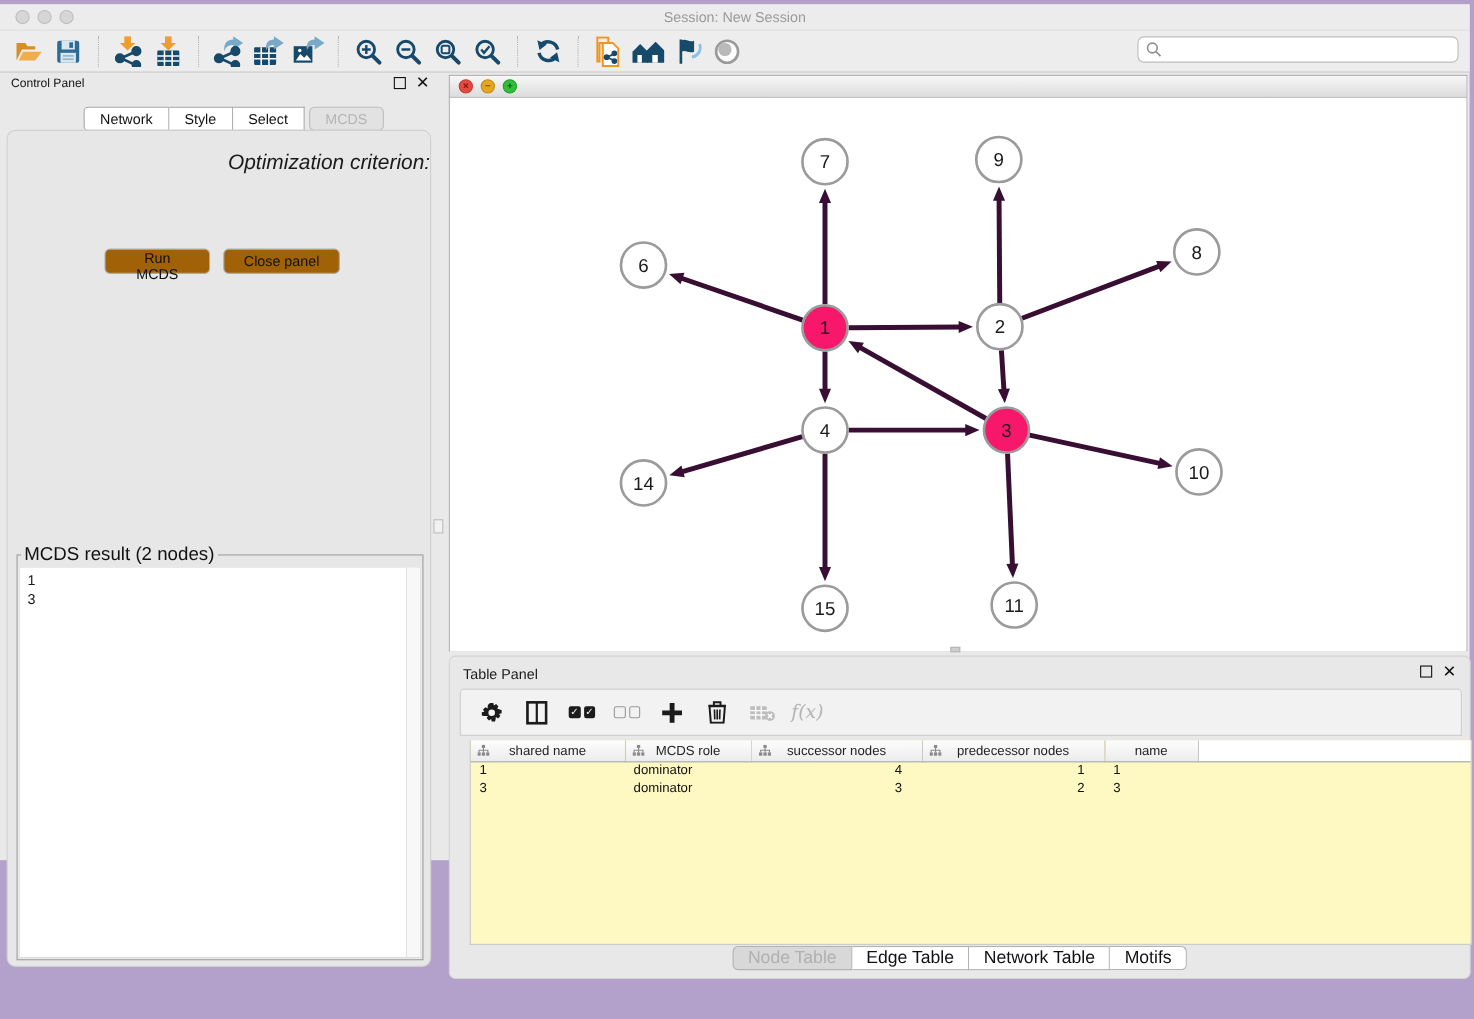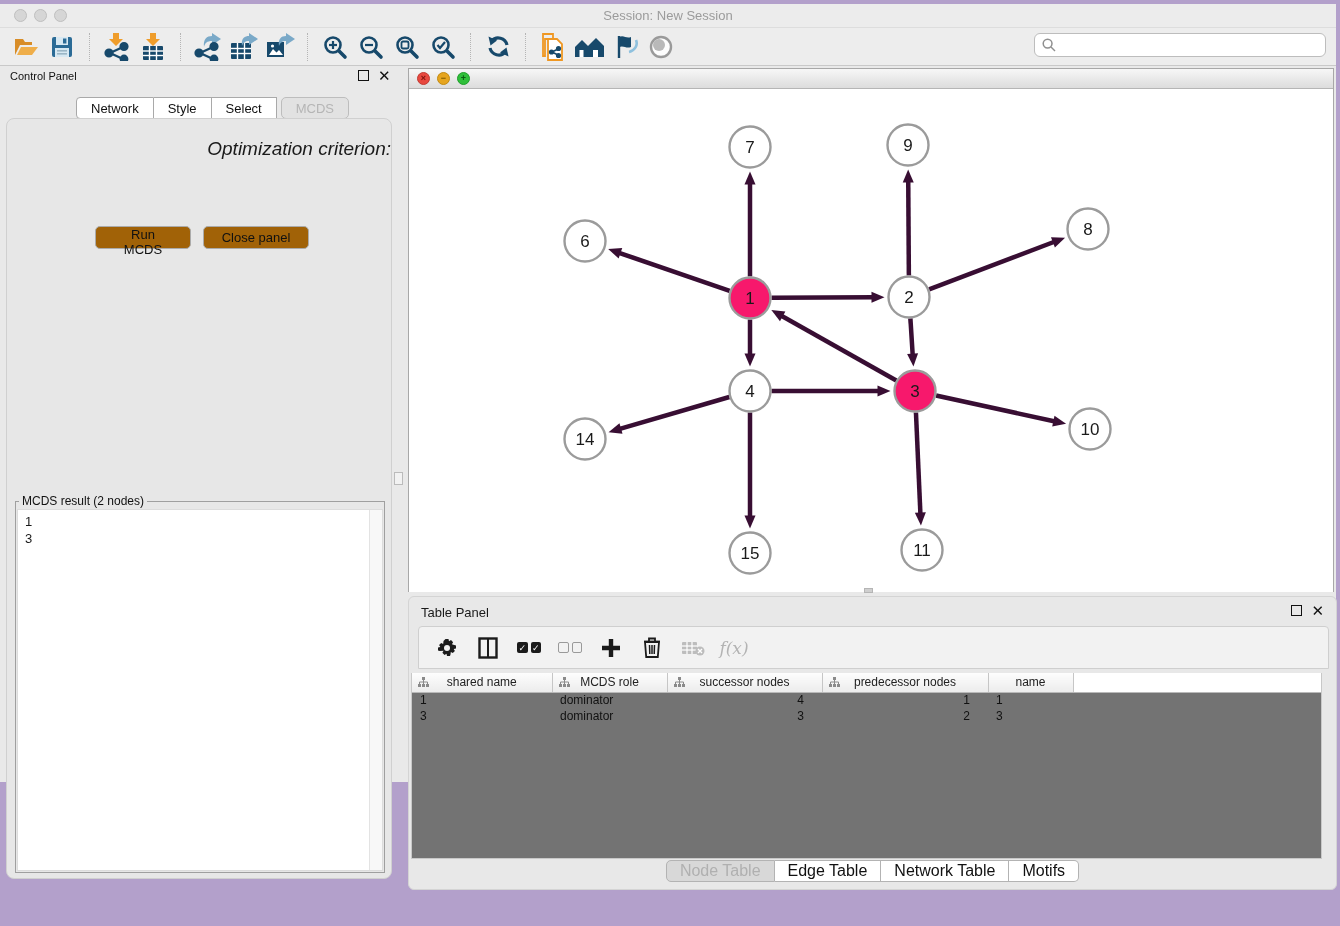--- a/index.html
+++ b/index.html
@@ -41,21 +41,21 @@
   #opt-label { position:absolute; left:0; top:19px; width:100%; text-align:right; font-size:19px;font-style:italic; }
   #criterion-select { position:absolute; left:38px; top:40px; width:311px; height:23px; background:#fff; border:1px solid #ababab; border-radius:5px; display:flex; align-items:center; padding-left:10px; font-size:13px; }
   #criterion-stepper { position:absolute; right:7px; top:3px; width:10px; height:16px; }
   .tri-up { width:0; height:0; border-left:4px solid transparent; border-right:4px solid transparent; border-bottom:5px solid #555; margin:1px auto 2px; }
   .tri-dn { width:0; height:0; border-left:4px solid transparent; border-right:4px solid transparent; border-top:5px solid #555; margin:0 auto; }
   .cp-btn { position:absolute; top:74px; height:23px; background:#a16207; border:1px solid #ababab; border-radius:5px; font-size:13px; font-family:inherit; color:#111; padding:0 16px;margin-top:33px; }
   #run-btn { left:88px; width:96px; }
   #closepanel-btn { left:196px; width:106px; }
 
   #result-fieldset { position:absolute; left:8px; top:375px; width:370px; height:379px; border:1px solid #9f9f9f; background:#e7e7e7; padding:1px; }
-  #result-fieldset legend { font-size:12px; padding:0 3px; margin-left:2px; color:#111; }
+  #result-fieldset legend { font-size:17px; padding:0 3px; margin-left:2px; color:#111; }
   #result-text { position:relative; width:100%; height:100%; background:#fff; border:1px solid #dcdcdc; overflow:hidden; }
   #result-lines { padding:3px 0 0 7px; font-size:13px; line-height:17px; white-space:pre-line; }
   #result-scrollbar { position:absolute; right:0; top:0; width:13px; height:100%; background:#f8f8f8; border-left:1px solid #e3e3e3; }
 
   #pane-grip { position:absolute; left:394px; top:468px; width:9px; height:13px; background:#f2f2f2; border:1px solid #bbb; }
 
   
   #net-window { position:absolute; left:408px; top:64px; width:926px; height:524px; border:1px solid #a8a8a8; background:#fff; }
   #net-titlebar { position:relative; width:100%; height:20px; background:linear-gradient(#f7f7f7,#dcdcdc); border-bottom:1px solid #b5b5b5; }
   .tl { position:absolute; top:3px; width:13px; height:13px; border-radius:50%; display:flex; align-items:center; justify-content:center; font-size:9px; font-weight:bold; line-height:1; }
@@ -70,21 +70,21 @@
   #table-panel { position:absolute; left:408px; top:592px; width:929px; height:294px; background:#e8e8e8; border:1px solid #d4d4d4; border-radius:6px; }
   #tp-title { position:absolute; left:12px; top:8px; font-size:13px; }
   #tp-winbtns { right:12px; top:8px; }
   #tp-toolbar { position:absolute; left:9px; top:29px; width:911px; height:43px; background:#f2f2f2; border:1px solid #cfcfcf; border-radius:4px 4px 0 0; display:flex; align-items:center; gap:17px; padding-left:16px; }
   .tp-icon { width:24px; height:24px; display:flex; align-items:center; justify-content:center; }
   .chk { width:11px; height:11px; display:inline-flex; align-items:center; justify-content:center; }
   .chk.on { background:#1b1b1b; color:#fff; font-size:9px; border-radius:2px; }
   .chk.off { border:1.6px solid #9a9a9a; border-radius:2px; background:#f2f2f2; }
   .fx-label { font-family:"DejaVu Serif",serif; font-style:italic; font-size:17px; color:#b3b3b3; }
 
-  #tp-table-wrap { position:absolute; left:2px; top:76px; width:911px; height:186px; background:#737373; border:1px solid #c8c8c8; border-top:none; overflow:hidden; }
+  #tp-table-wrap { position:absolute; left:18px; top:76px; width:911px; height:186px; background:#fef9c3; border:1px solid #c8c8c8; border-top:none; overflow:hidden; }
   #tp-table { border-collapse:collapse; table-layout:fixed; width:100%; }
   #tp-table th { position:relative; height:19px; font-weight:normal; font-size:12px; color:#222; text-align:center;
                  background:linear-gradient(#fdfdfd,#ececec); border-right:1px solid #c6c6c6; border-bottom:1px solid #b9b9b9; }
   #tp-table th.filler { background:#fff; border-right:none; border-bottom:1px solid #b9b9b9; }
   .hier-icon { position:absolute; left:6px; top:4px; }
   #tp-table td { height:16px; font-size:12px; padding:0 8px; color:#111; }
   #tp-table td.num-right { text-align:right; padding-right:18px; }
 
   #tp-tabs { position:absolute; left:0; right:0; bottom:7px; height:22px; display:flex; justify-content:center; }
   .tp-tab { height:22px; padding:0 13px; display:flex; align-items:center; font-size:16px; background:#fff; border:1px solid #b3b3b3; border-left:none; color:#111; }

